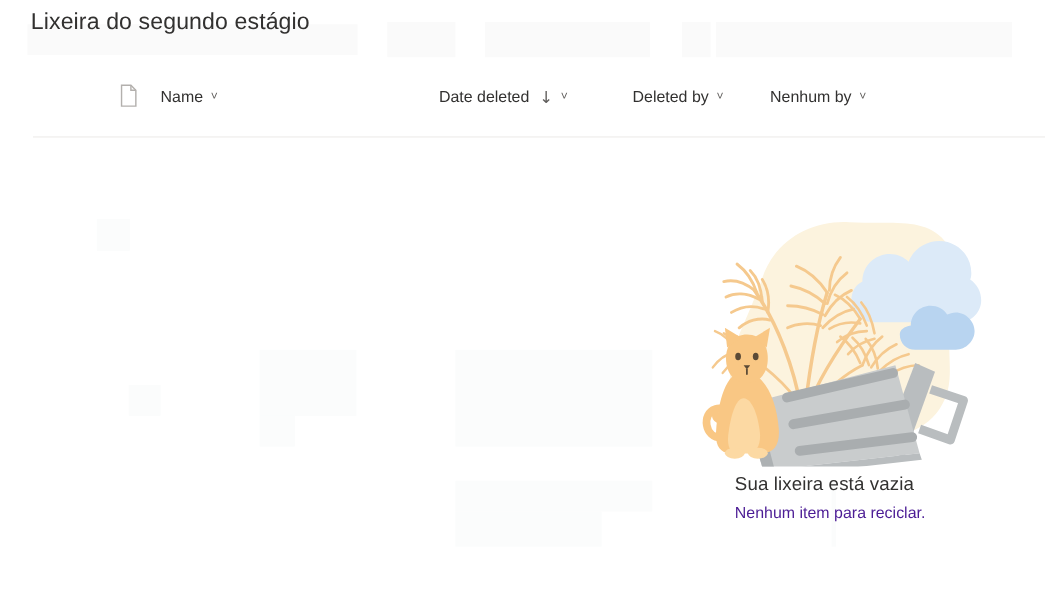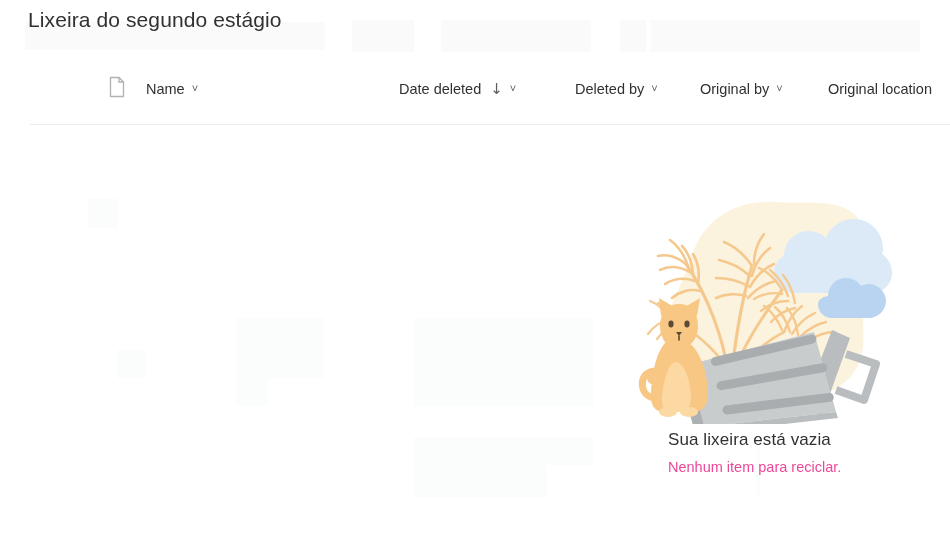--- a/index.html
+++ b/index.html
@@ -112,21 +112,21 @@
     font-size: 17px;
     font-weight: normal;
     color: #323130;
     letter-spacing: 0.1px;
     white-space: nowrap;
   }
   #empty-subtitle {
     margin-top: 9px;
     margin-left: 36px;
     font-size: 14.5px;
-    color: #ec4899;
+    color: #4c1d95;
     white-space: nowrap;
   }
 </style>
 </head>
 <body>
 
 <div>
   <div class="ghost" style="left:25px;  top:22px;  width:300px; height:28px;"></div>
   <div class="ghost" style="left:352px; top:20px;  width:62px;  height:32px;"></div>
   <div class="ghost" style="left:441px; top:20px;  width:150px; height:32px;"></div>
@@ -166,27 +166,24 @@
     <span class="sortarrow">↓</span>
     <span class="chev">˅</span>
   </div>
 
   <div class="col" id="col-delby">
     <span>Deleted by</span>
     <span class="chev">˅</span>
   </div>
 
   <div class="col" id="col-crtby">
-    <span>Original by</span>
+    <span>Nenhum by</span>
     <span class="chev">˅</span>
   </div>
 
-  <div class="col" id="col-orig">
-    <span>Original location</span>
-  </div>
 </div>
 
 <div id="header-divider"></div>
 
 <div id="empty-state">
 
   <svg id="empty-illustration" viewBox="0 0 262 238">
 
     <path d="M60 70 C70 34 104 14 140 16 C178 18 206 12 224 30
              C244 50 236 88 232 112 C228 140 238 162 222 186

